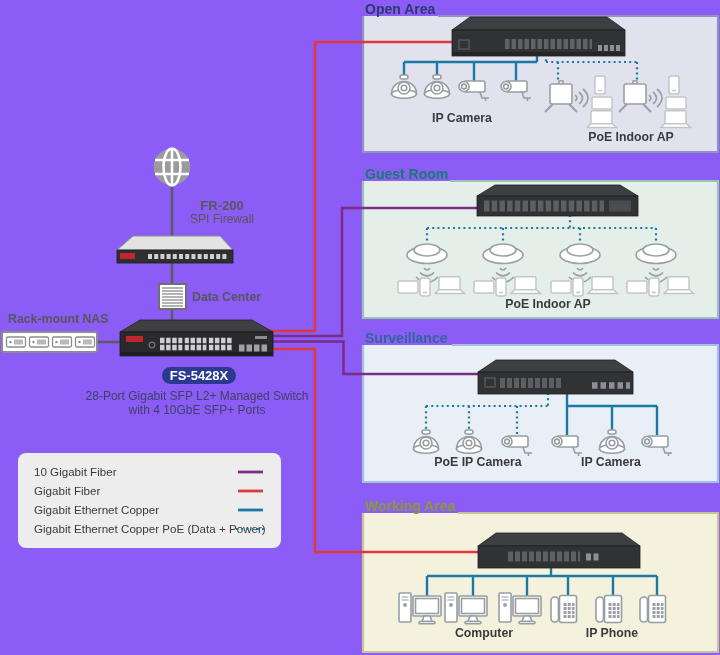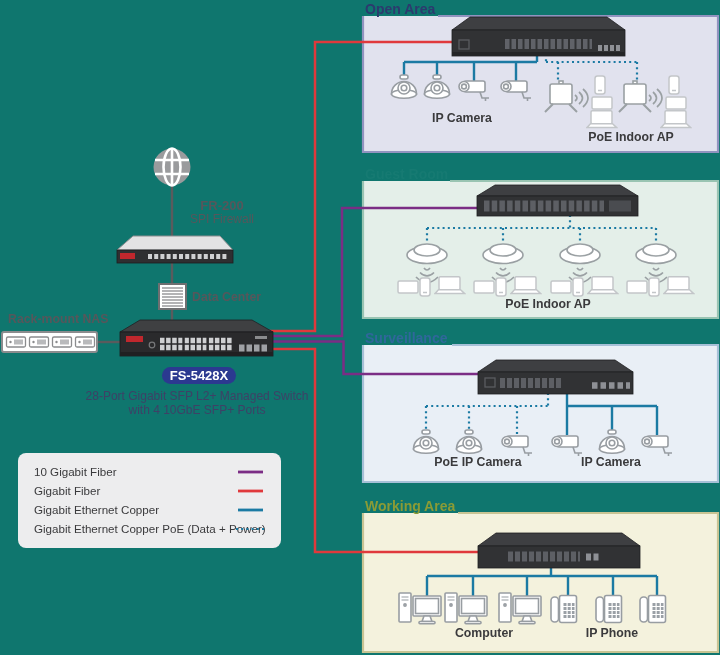--- a/index.html
+++ b/index.html
@@ -1,16 +1,16 @@
 <!DOCTYPE html>
 <html><head>
 <meta charset="utf-8">
 <style>
   html,body{margin:0;padding:0;background:#ffffff;}
-  .stage{position:relative;width:720px;height:655px;background:#0f766e;overflow:hidden;
+  .stage{position:relative;width:720px;height:655px;background:#8b5cf6;overflow:hidden;
          font-family:"Liberation Sans",sans-serif;}
   svg text{font-family:"Liberation Sans",sans-serif;}
   .ztitle{font-size:14px;font-weight:bold;}
   .devlabel{font-size:12.3px;font-weight:bold;fill:#3a3a3c;}
   .leglabel{font-size:11.6px;fill:#3a3a3c;}
   .small-bold{font-size:12.3px;font-weight:bold;fill:#56575b;}
   .desc{font-size:12px;fill:#3e4166;}
 </style>
 </head>
 <body>

